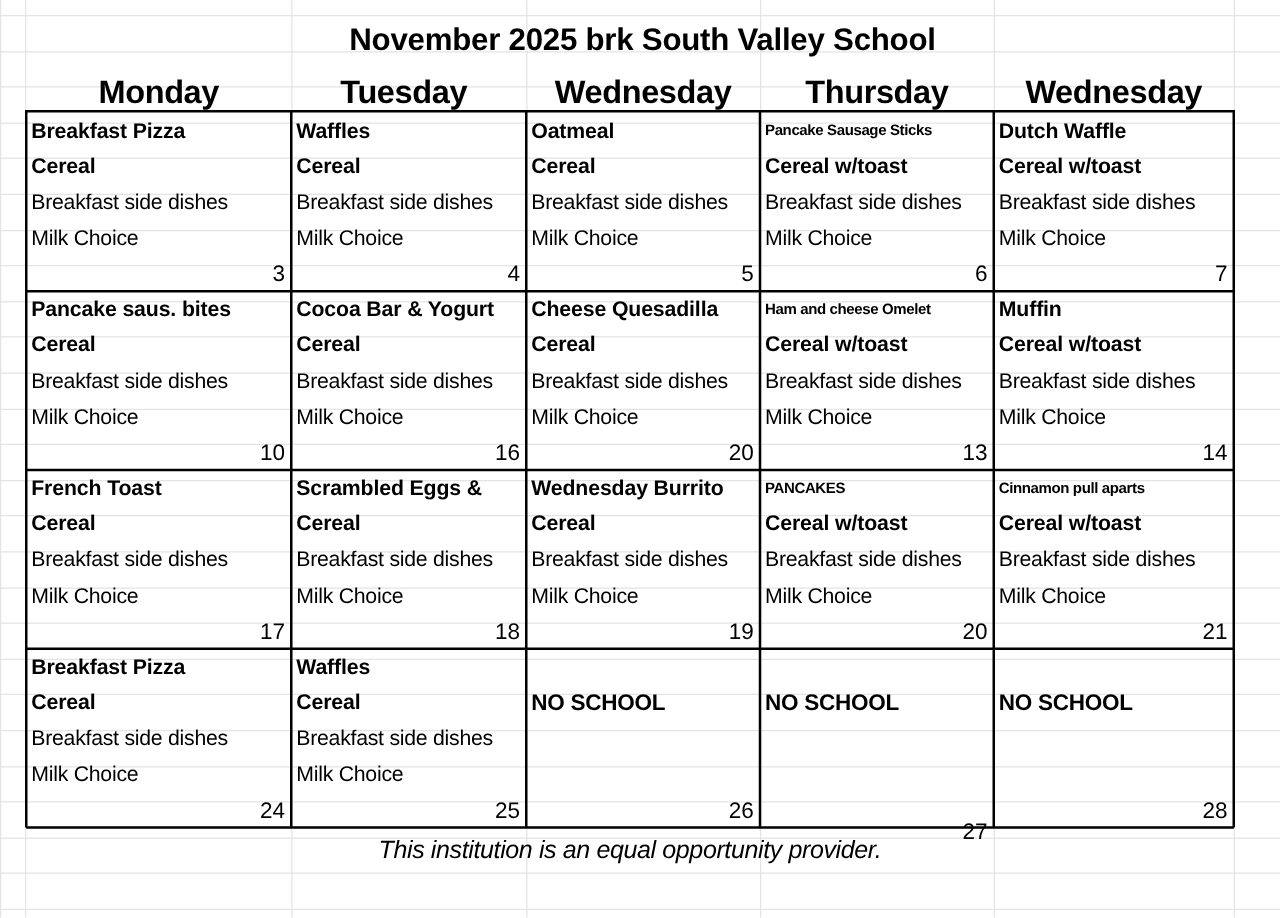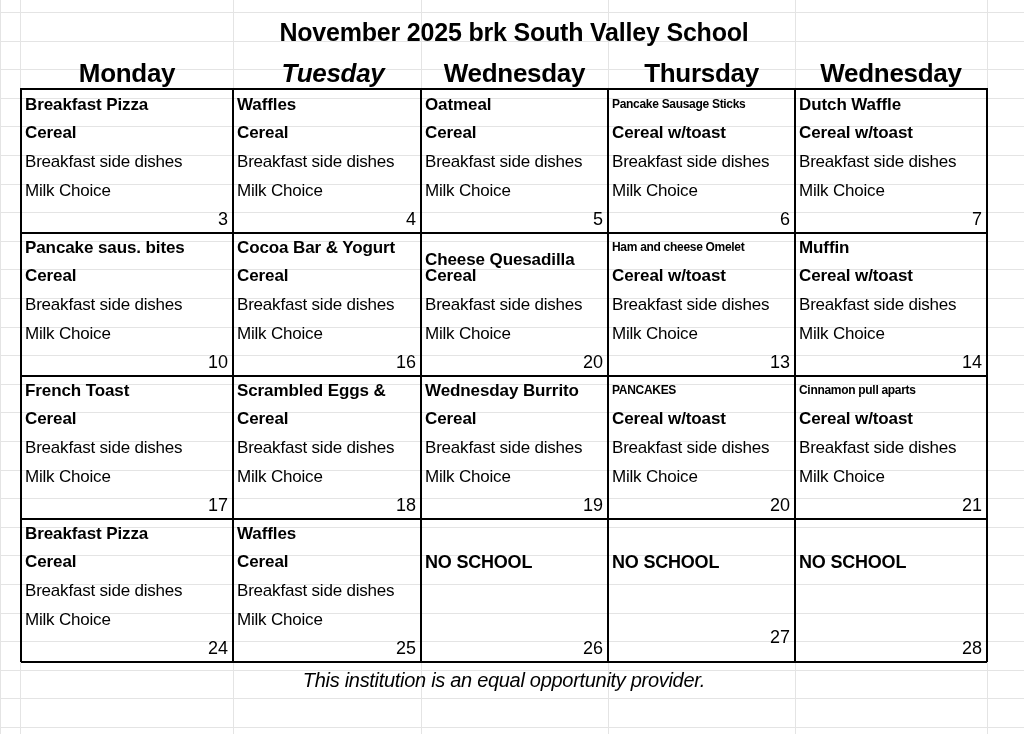--- a/index.html
+++ b/index.html
@@ -160,21 +160,21 @@
       <div class="rule-v" style="left: 20px; top: 88px; height: 574px;"></div>
       <div class="rule-v" style="left: 232px; top: 88px; height: 574px;"></div>
       <div class="rule-v" style="left: 420px; top: 88px; height: 574px;"></div>
       <div class="rule-v" style="left: 607px; top: 88px; height: 574px;"></div>
       <div class="rule-v" style="left: 794px; top: 88px; height: 574px;"></div>
       <div class="rule-v" style="left: 986px; top: 88px; height: 574px;"></div>
     </div>
   <div id="content">
       <div class="cell ctr title" style="left: 233px; top: 12px; width: 562px; height: 40px;">November 2025 brk South Valley School</div>
       <div class="cell ctr dayhead" style="left: 21px; top: 55px; width: 212px; height: 35px;">Monday</div>
-      <div class="cell ctr dayhead" style="left: 239px; top: 55px; width: 188px; height: 35px; font-style: italic;">Tuesday</div>
+      <div class="cell ctr dayhead" style="left: 229px; top: 55px; width: 188px; height: 35px;">Tuesday</div>
       <div class="cell ctr dayhead" style="left: 421px; top: 55px; width: 187px; height: 35px;">Wednesday</div>
       <div class="cell ctr dayhead" style="left: 608px; top: 55px; width: 187px; height: 35px;">Thursday</div>
       <div class="cell ctr dayhead" style="left: 795px; top: 55px; width: 192px; height: 35px;">Wednesday</div>
       <div class="cell pad-l entree" style="left: 21px; width: 212px; height: 28.6px; top: 90px;">Breakfast Pizza</div>
       <div class="cell pad-l cerealline" style="left: 21px; width: 212px; height: 28.6px; top: 118.6px;">Cereal</div>
       <div class="cell pad-l sideline" style="left: 21px; width: 212px; height: 28.6px; top: 147.2px;">Breakfast side dishes</div>
       <div class="cell pad-l sideline" style="left: 21px; width: 212px; height: 28.6px; top: 175.8px;">Milk Choice</div>
       <div class="cell pad-r daynum" style="left: 21px; width: 212px; height: 28.6px; top: 204.4px;">3</div>
       <div class="cell pad-l entree" style="left: 233px; width: 188px; height: 28.6px; top: 90px;">Waffles</div>
       <div class="cell pad-l cerealline" style="left: 233px; width: 188px; height: 28.6px; top: 118.6px;">Cereal</div>
@@ -199,21 +199,21 @@
       <div class="cell pad-l entree" style="left: 21px; width: 212px; height: 28.6px; top: 233px;">Pancake saus. bites</div>
       <div class="cell pad-l cerealline" style="left: 21px; width: 212px; height: 28.6px; top: 261.6px;">Cereal</div>
       <div class="cell pad-l sideline" style="left: 21px; width: 212px; height: 28.6px; top: 290.2px;">Breakfast side dishes</div>
       <div class="cell pad-l sideline" style="left: 21px; width: 212px; height: 28.6px; top: 318.8px;">Milk Choice</div>
       <div class="cell pad-r daynum" style="left: 21px; width: 212px; height: 28.6px; top: 347.4px;">10</div>
       <div class="cell pad-l entree" style="left: 233px; width: 188px; height: 28.6px; top: 233px;">Cocoa Bar &amp; Yogurt</div>
       <div class="cell pad-l cerealline" style="left: 233px; width: 188px; height: 28.6px; top: 261.6px;">Cereal</div>
       <div class="cell pad-l sideline" style="left: 233px; width: 188px; height: 28.6px; top: 290.2px;">Breakfast side dishes</div>
       <div class="cell pad-l sideline" style="left: 233px; width: 188px; height: 28.6px; top: 318.8px;">Milk Choice</div>
       <div class="cell pad-r daynum" style="left: 233px; width: 188px; height: 28.6px; top: 347.4px;">16</div>
-      <div class="cell pad-l entree" style="left: 421px; width: 213px; height: 28.6px; top: 233px; margin-top: 12px;">Cheese Quesadilla</div>
+      <div class="cell pad-l entree" style="left: 421px; width: 213px; height: 28.6px; top: 233px;">Cheese Quesadilla</div>
       <div class="cell pad-l cerealline" style="left: 421px; width: 187px; height: 28.6px; top: 261.6px;">Cereal</div>
       <div class="cell pad-l sideline" style="left: 421px; width: 187px; height: 28.6px; top: 290.2px;">Breakfast side dishes</div>
       <div class="cell pad-l sideline" style="left: 421px; width: 187px; height: 28.6px; top: 318.8px;">Milk Choice</div>
       <div class="cell pad-r daynum" style="left: 421px; width: 187px; height: 28.6px; top: 347.4px;">20</div>
       <div class="cell pad-l entree small" style="left: 608px; width: 187px; height: 28.6px; top: 233px;">Ham and cheese Omelet</div>
       <div class="cell pad-l cerealline" style="left: 608px; width: 187px; height: 28.6px; top: 261.6px;">Cereal w/toast</div>
       <div class="cell pad-l sideline" style="left: 608px; width: 187px; height: 28.6px; top: 290.2px;">Breakfast side dishes</div>
       <div class="cell pad-l sideline" style="left: 608px; width: 187px; height: 28.6px; top: 318.8px;">Milk Choice</div>
       <div class="cell pad-r daynum" style="left: 608px; width: 187px; height: 28.6px; top: 347.4px;">13</div>
       <div class="cell pad-l entree" style="left: 795px; width: 192px; height: 28.6px; top: 233px;">Muffin</div>
@@ -252,18 +252,18 @@
       <div class="cell pad-l sideline" style="left: 21px; width: 212px; height: 28.6px; top: 604.8px;">Milk Choice</div>
       <div class="cell pad-r daynum" style="left: 21px; width: 212px; height: 28.6px; top: 633.4px;">24</div>
       <div class="cell pad-l entree" style="left: 233px; width: 188px; height: 28.6px; top: 519px;">Waffles</div>
       <div class="cell pad-l cerealline" style="left: 233px; width: 188px; height: 28.6px; top: 547.6px;">Cereal</div>
       <div class="cell pad-l sideline spill" style="left: 233px; width: 188px; height: 28.6px; top: 576.2px;">Breakfast side dishes</div>
       <div class="cell pad-l sideline" style="left: 233px; width: 188px; height: 28.6px; top: 604.8px;">Milk Choice</div>
       <div class="cell pad-r daynum" style="left: 233px; width: 188px; height: 28.6px; top: 633.4px;">25</div>
       <div class="cell pad-l noschool" style="left: 421px; width: 187px; height: 28.6px; top: 547.6px;">NO SCHOOL</div>
       <div class="cell pad-r daynum" style="left: 421px; width: 187px; height: 28.6px; top: 633.4px;">26</div>
       <div class="cell pad-l noschool" style="left: 608px; width: 187px; height: 28.6px; top: 547.6px;">NO SCHOOL</div>
-      <div class="cell pad-r daynum" style="left: 608px; width: 187px; height: 28.6px; top: 623px;">27</div>
+      <div class="cell pad-r daynum" style="left: 608px; width: 187px; height: 28.6px; top: 651px;">27</div>
       <div class="cell pad-l noschool" style="left: 795px; width: 192px; height: 28.6px; top: 547.6px;">NO SCHOOL</div>
       <div class="cell pad-r daynum" style="left: 795px; width: 192px; height: 28.6px; top: 633.4px;">28</div>
       <div class="cell ctr footnote" style="left: 21px; top: 664px; width: 966px; height: 32px;">This institution is an equal opportunity provider.</div>
     </div>
 </div>
 
 </body></html>

